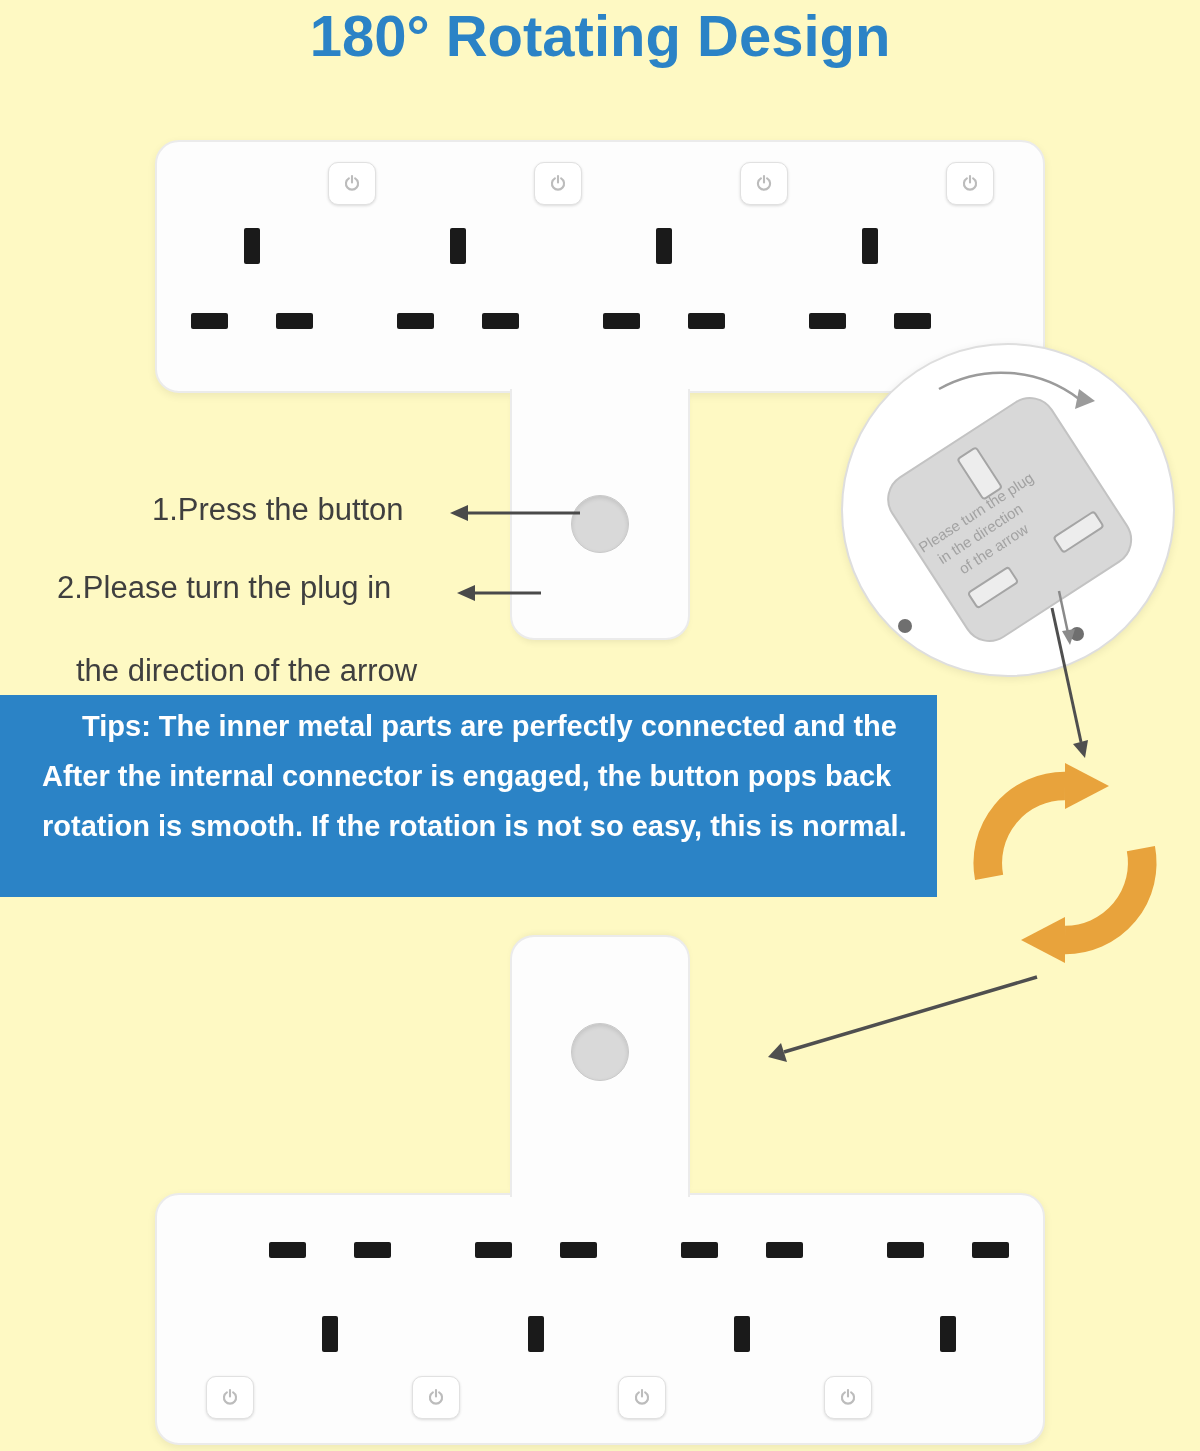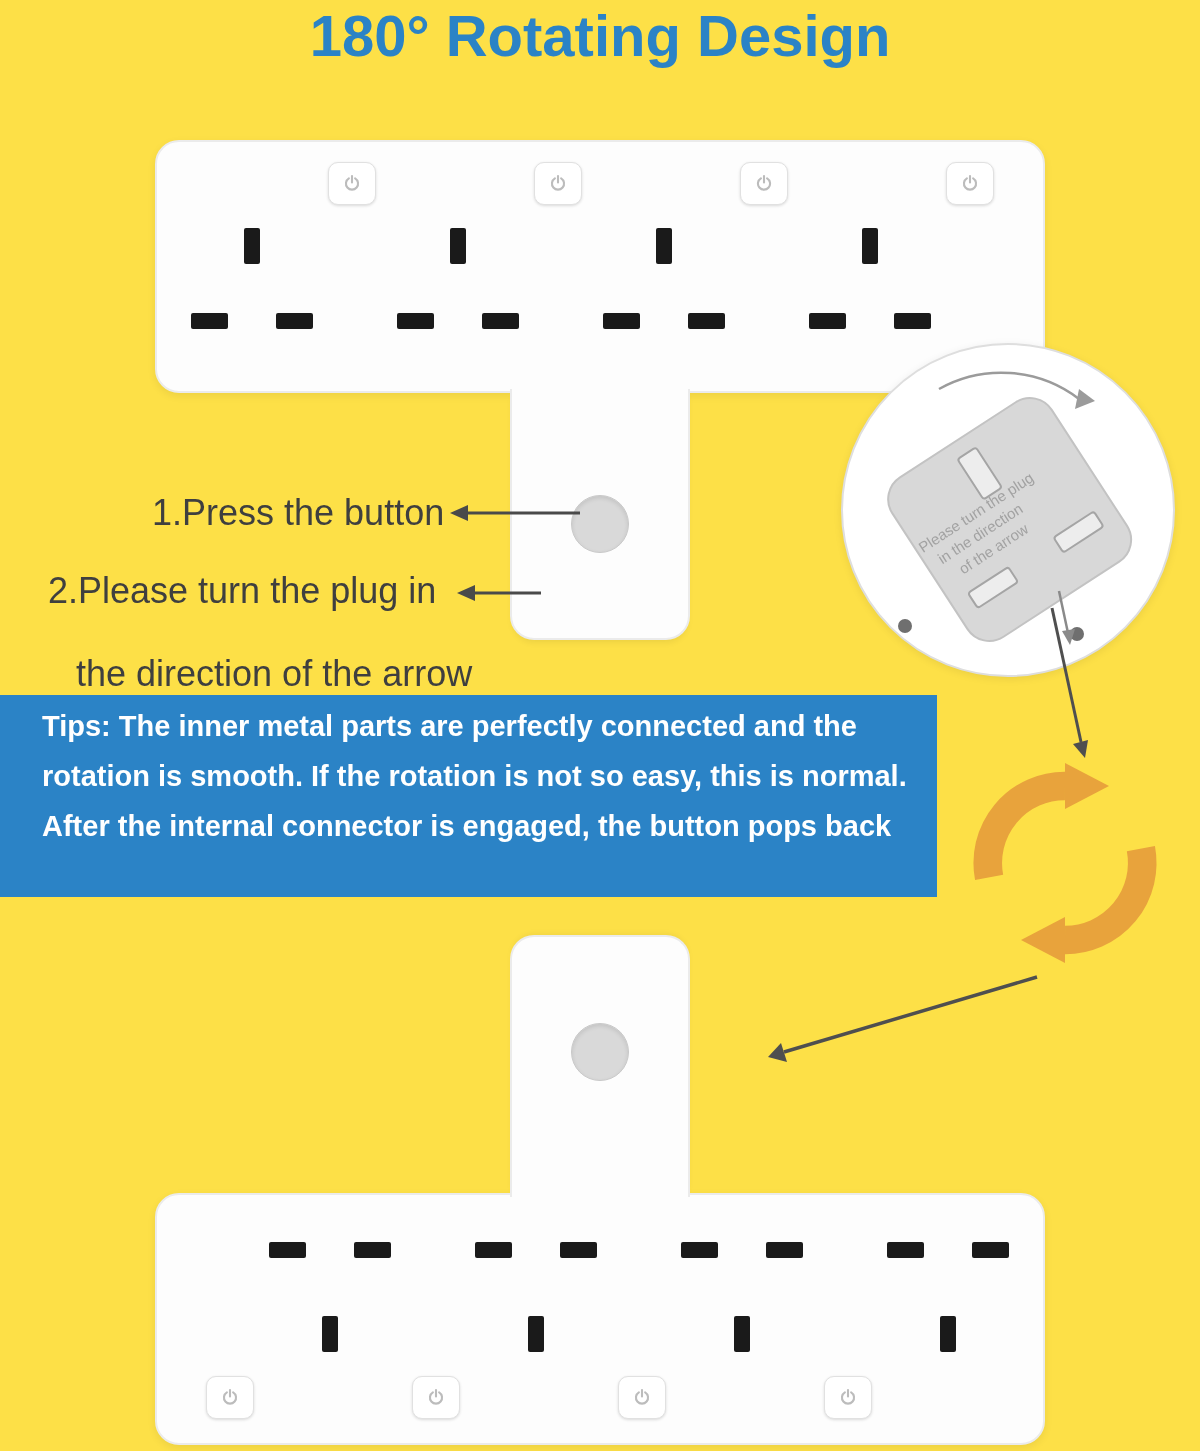--- a/index.html
+++ b/index.html
@@ -1,17 +1,17 @@
 <!DOCTYPE html>
 <html><head>
 <meta charset="utf-8">
 <style>
   html,body{margin:0;padding:0;background:#fff;}
   #canvas{
-    position:relative;width:1200px;height:1451px;margin:0 auto;background:#fde047;
+    position:relative;width:1200px;height:1451px;margin:0 auto;background:#fef9c3;
     font-family:"Liberation Sans","DejaVu Sans",sans-serif;overflow:hidden;
   }
   .title{
     position:absolute;left:0;top:2px;width:1200px;text-align:center;
     font-size:58px;font-weight:700;color:#2b83c6;letter-spacing:0;
   }
   
   .bar,.stem{position:absolute;background:#fdfdfd;border:2px solid #ebebeb;box-sizing:border-box;}
   .bar{box-shadow:0 3px 8px rgba(0,0,0,0.07);}
   .bar-top{left:155px;top:140px;width:890px;height:253px;border-radius:24px;}
@@ -30,29 +30,29 @@
   .pwr-btn{
     position:absolute;width:48px;height:43px;border-radius:10px;background:#fff;
     border:1px solid #e1e1e1;box-shadow:0 1px 3px rgba(0,0,0,0.14);
     display:flex;align-items:center;justify-content:center;z-index:2;box-sizing:border-box;
   }
   .round-btn{
     position:absolute;width:58px;height:58px;border-radius:50%;background:#d9d9d9;
     border:1px solid #c9c9c9;box-shadow:inset 0 2px 4px rgba(0,0,0,0.10);z-index:2;box-sizing:border-box;
   }
   
-  .ann{position:absolute;font-size:36px;color:#3f3f3f;z-index:3;white-space:nowrap;}
+  .ann{position:absolute;font-size:31px;color:#3f3f3f;z-index:3;white-space:nowrap;}
   .ann1{left:152px;top:492px;}
-  .ann2a{left:48px;top:570px;text-align:center;}
+  .ann2a{left:57px;top:570px;text-align:center;}
   .ann2b{left:76px;top:610px;margin-top:43px;}
   .arrow{position:absolute;z-index:6;}
   
   .tips{position:absolute;left:0;top:695px;width:937px;height:202px;background:#2b83c6;z-index:1;}
   .tips-line{padding-left:42px;font-size:29px;font-weight:700;color:#fff;line-height:50px;white-space:nowrap;}
-  .tips-line:first-child{padding-top:6px;}
+  .tips-line:first-child{padding-top:6px;text-align:center;}
   
   .inset{
     position:absolute;left:841px;top:343px;width:334px;height:334px;border-radius:50%;
     background:#fff;border:2px solid #dedede;overflow:hidden;z-index:5;box-sizing:border-box;
     box-shadow:0 2px 8px rgba(0,0,0,0.08);
   }
   .inset svg{display:block;}
   .inset text{font-family:"Liberation Sans","DejaVu Sans",sans-serif;font-size:15px;fill:#a2a2a2;}
   
   .rotate-icon{position:absolute;left:955px;top:753px;width:220px;height:220px;z-index:4;}
@@ -105,22 +105,22 @@
     </svg>
   </div>
 
   <svg class="arrow" style="left:1035px;top:598px;" width="70" height="168" viewBox="0 0 70 168">
     <line x1="17" y1="10" x2="46" y2="144" stroke="#4f4f4f" stroke-width="3"></line>
     <polygon points="50,160 38,146 53,142" fill="#4f4f4f"></polygon>
   </svg>
 
   <div class="tips" style="background: rgb(43, 131, 198);">
     <div class="tips-line">Tips: The inner metal parts are perfectly connected and the</div>
+    <div class="tips-line">After the internal connector is engaged, the button pops back</div>
     <div class="tips-line">rotation is smooth. If the rotation is not so easy, this is normal.</div>
-    <div class="tips-line">After the internal connector is engaged, the button pops back</div>
   </div>
 
   <svg class="rotate-icon" viewBox="0 0 200 200">
     <path d="M 31 113 A 70 70 0 0 1 100 30" stroke="#e8a33c" stroke-width="26" fill="none"></path>
     <polygon points="100,9 100,51 140,30" fill="#e8a33c"></polygon>
     <path d="M 169 87 A 70 70 0 0 1 100 170" stroke="#e8a33c" stroke-width="26" fill="none"></path>
     <polygon points="100,149 100,191 60,170" fill="#e8a33c"></polygon>
   </svg>
 
   <svg class="arrow" style="left:760px;top:965px;" width="290" height="110" viewBox="0 0 290 110">

